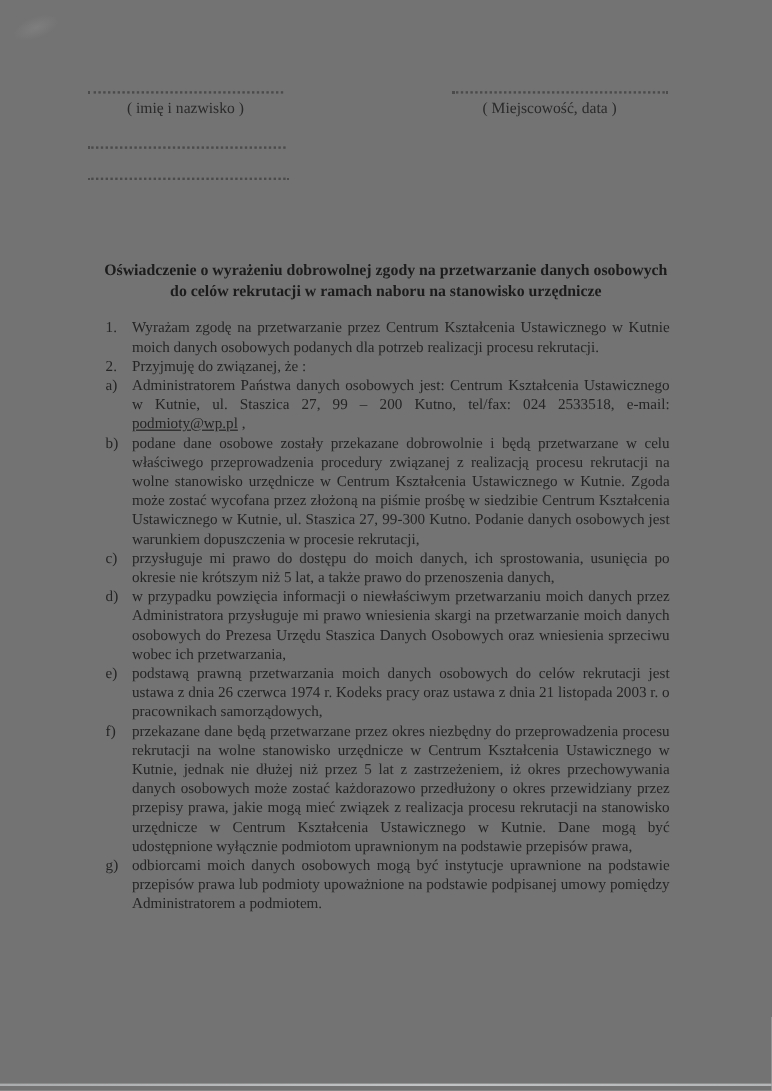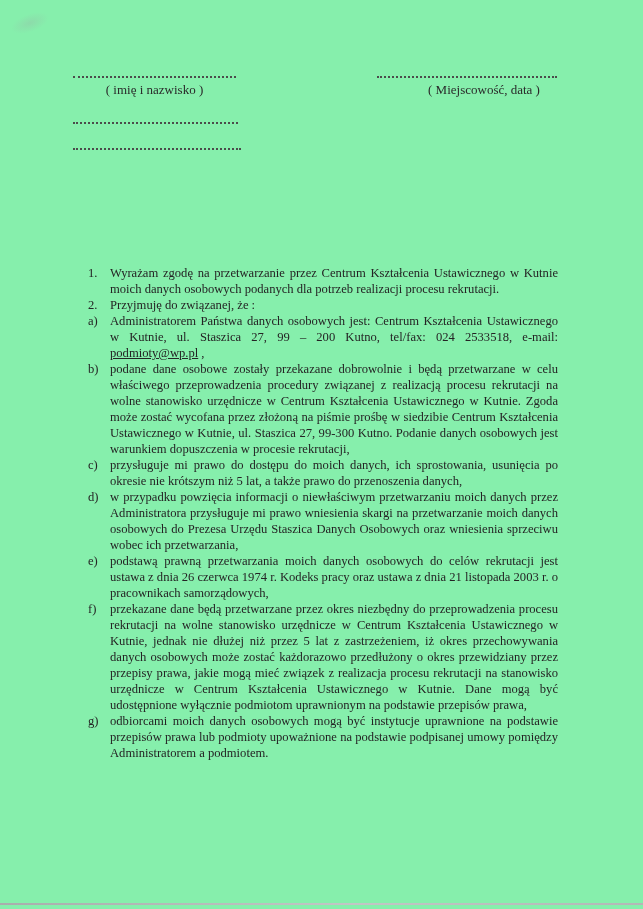--- a/index.html
+++ b/index.html
@@ -7,21 +7,21 @@
   body {
     font-family: "Liberation Serif", "DejaVu Serif", serif;
     background: #ffffff;
     color: #222222;
     position: relative;
     overflow: hidden;
   }
   .page {
     position: absolute;
     inset: 0;
-    background: #86efac;
+    background: #737373;
     text-decoration: underline;
   }
   
   .smudge {
     position: absolute;
     left: 10px; top: 14px;
     width: 40px; height: 18px;
     background: radial-gradient(ellipse at center, rgba(160,160,165,0.25), rgba(160,160,165,0) 70%);
     transform: rotate(-20deg);
   }
@@ -45,21 +45,21 @@
   .line-address-2   { left: 73px;  top: 148px; width: 168px; }
 
   .field-label {
     position: absolute;
     font-size: 13px;
     text-align: center;
     color: #2a2a2a;
     white-space: nowrap;
   }
   .label-name       { left: 73px;  top: 82px;  width: 163px; }
-  .label-place-date { left: 394px; top: 82px;  width: 180px; }
+  .label-place-date { left: 368px; top: 82px;  width: 180px; }
   .label-address    { left: 73px;  top: 164px; width: 165px; }
 
   .title {
     position: absolute;
     top: 216px;
     left: 40px;
     width: 563px;
     text-align: center;
     font-weight: bold;
     font-size: 13.2px;
@@ -96,20 +96,24 @@
   <div class="smudge"></div>
 
   <div class="dotted-line line-name"></div>
   <div class="dotted-line line-place-date"></div>
   <div class="field-label label-name">( imię i nazwisko )</div>
   <div class="field-label label-place-date">( Miejscowość, data )</div>
 
   <div class="dotted-line line-address-1"></div>
   <div class="dotted-line line-address-2"></div>
 
+  <div class="title">
+    <div>Oświadczenie o wyrażeniu dobrowolnej zgody na przetwarzanie danych osobowych</div>
+    <div>do celów rekrutacji w ramach naboru na stanowisko urzędnicze</div>
+  </div>
 
   <div class="statements">
     <div class="row">
       <span class="marker">1.</span>
       <span class="body">Wyrażam zgodę na przetwarzanie przez Centrum Kształcenia Ustawicznego w Kutnie moich danych osobowych podanych dla potrzeb realizacji procesu rekrutacji.</span>
     </div>
     <div class="row">
       <span class="marker">2.</span>
       <span class="body">Przyjmuję do związanej, że :</span>
     </div>

